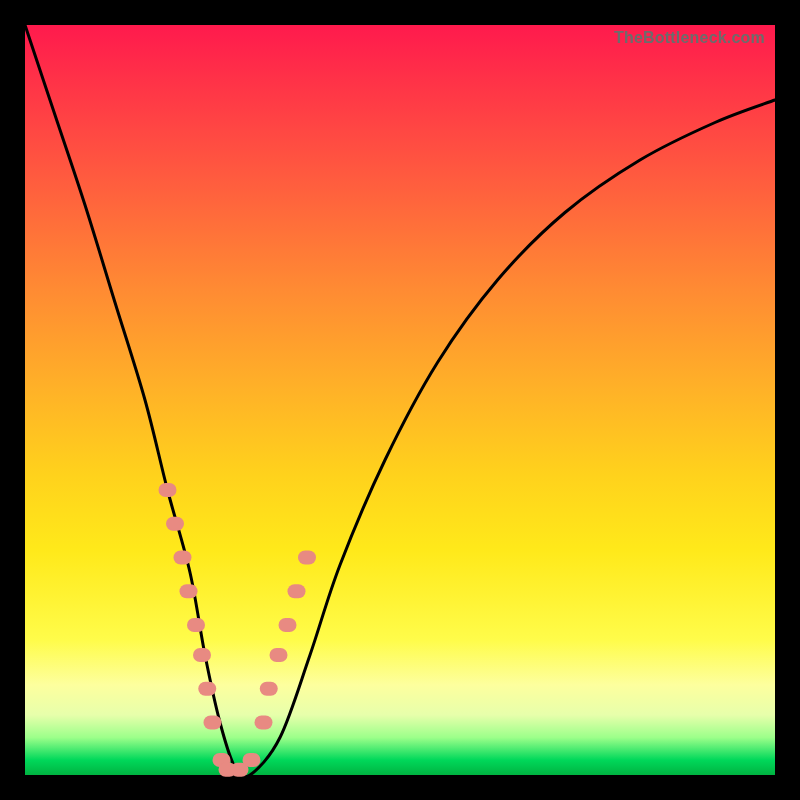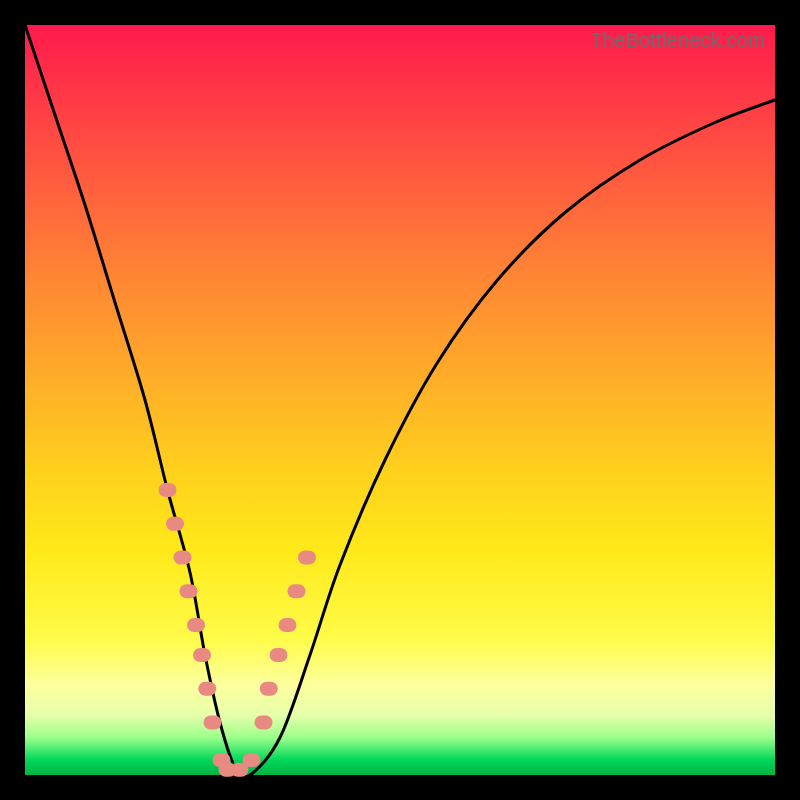--- a/index.html
+++ b/index.html
@@ -37,22 +37,22 @@
       #9cff8a 95%,
       #00d85a 98%,
       #00b341 100%
     );
   }
   .watermark {
     position: absolute;
     top: 4px;
     right: 10px;
     color: #6c6c6c;
-    font-size: 20px;
-    font-weight: 400;
+    font-size: 16px;
+    font-weight: 700;
     letter-spacing: 0.2px;
     user-select: none;
   }
   svg.curve {
     position: absolute;
     left: 0;
     top: 0;
     width: 750px;
     height: 750px;
     overflow: visible;

